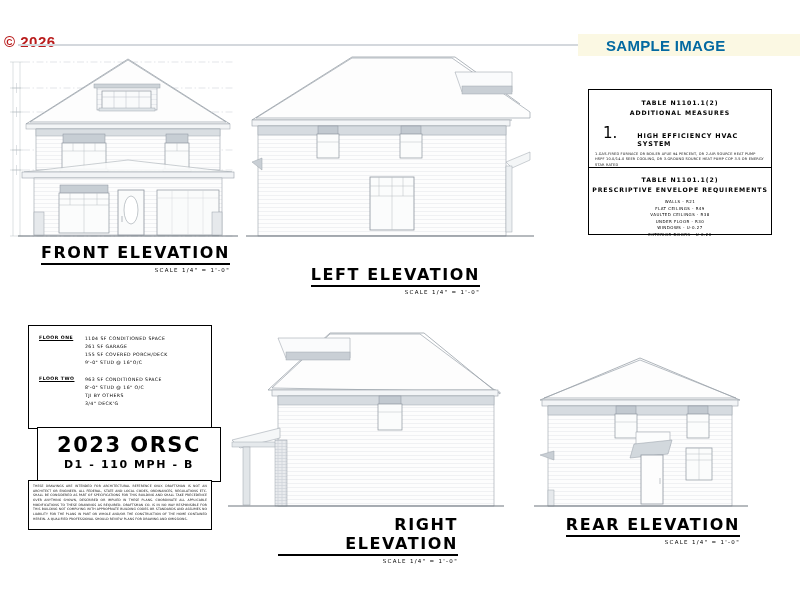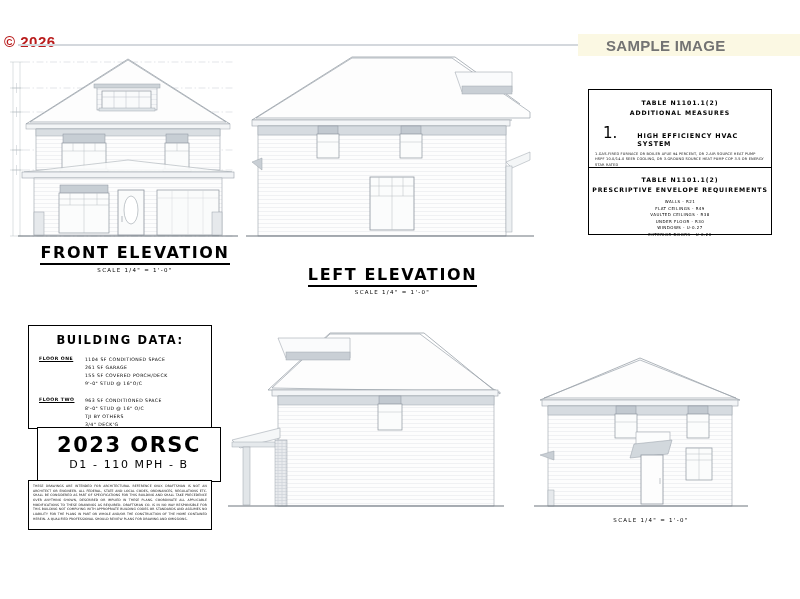--- a/index.html
+++ b/index.html
@@ -5,36 +5,36 @@
   html,body{margin:0;padding:0;background:#ffffff;}
   body{width:800px;height:599px;overflow:hidden;position:relative;
        font-family:"Liberation Sans",sans-serif;color:#000;}
 
   .sheet{position:absolute;left:0;top:0;width:800px;height:599px;background:#fff;}
 
   
   .banner{position:absolute;left:578px;top:34px;width:222px;height:22px;
           background:#fbf8e3;display:flex;align-items:center;}
   .banner span{font-size:15px;font-weight:bold;letter-spacing:.3px;
-               margin-left:28px;color:#737373;}
+               margin-left:28px;color:#0369a1;}
   .banner-bar{position:absolute;left:578px;top:34px;width:26px;height:7px;
               background:#c6ccd4;}
 
   .copyright{position:absolute;left:4px;top:33px;font-size:15px;font-weight:bold;
              color:#b91c1c;letter-spacing:.5px;}
 
   .topline{position:absolute;left:18px;top:44px;width:560px;height:2px;
            background:#d4d8dd;}
 
   
   .canvas{position:absolute;left:0;top:0;width:800px;height:599px;}
   .canvas svg{position:absolute;left:0;top:0;}
 
   
-  .cap{position:absolute;text-align:center;}
+  .cap{position:absolute;text-align:right;}
   .cap .t{font-size:16px;font-weight:bold;letter-spacing:1.6px;
           border-bottom:2px solid #000;padding-bottom:1px;display:inline-block;
           font-family:"DejaVu Sans",sans-serif;}
   .cap .s{font-size:5.5px;letter-spacing:1.3px;margin-top:2px;display:block;
           font-family:"DejaVu Sans",sans-serif;}
 
   
   .tblbox{position:absolute;border:1px solid #000;background:#fff;}
   .tblbox .hd{text-align:center;font-size:6.2px;font-weight:bold;letter-spacing:.9px;
               font-family:"DejaVu Sans",sans-serif;line-height:1.55;}
@@ -53,21 +53,21 @@
            margin-top:7px;font-family:"DejaVu Sans",sans-serif;}
   .bdrow{display:flex;margin:9px 0 0 10px;}
   .bdrow .k{font-size:4.6px;font-weight:bold;letter-spacing:.5px;width:46px;
             text-decoration:underline;font-family:"DejaVu Sans",sans-serif;}
   .bdrow .v{font-size:4.6px;letter-spacing:.45px;line-height:1.75;
             font-family:"DejaVu Sans",sans-serif;}
 
   .orscbox{position:absolute;border:1px solid #000;background:#fff;text-align:center;margin-left:9px;}
   .orsc1{font-size:21px;font-weight:bold;letter-spacing:1.5px;margin-top:5px;
          font-family:"DejaVu Sans",sans-serif;}
-  .orsc2{font-size:11px;font-weight:normal;letter-spacing:1.6px;margin-top:1px;
+  .orsc2{font-size:11px;font-weight:bold;letter-spacing:1.6px;margin-top:1px;
          font-family:"DejaVu Sans",sans-serif;}
 
   .discbox{position:absolute;border:1px solid #000;background:#fff;}
   .disc{font-size:3.1px;line-height:1.52;letter-spacing:.1px;margin:3px 4px;
         text-align:justify;font-family:"DejaVu Sans",sans-serif;color:#111;}
 </style>
 </head>
 <body>
 
 <div class="sheet">
@@ -308,21 +308,26 @@
   </div>
 
   <div class="cap" style="left:40px;top:243px;width:190px;">
     <span class="t">FRONT ELEVATION</span>
     <span class="s">SCALE 1/4" = 1'-0"</span>
   </div>
   <div class="cap" style="left:305px;top:243px;width:175px;margin-top:22px;">
     <span class="t">LEFT ELEVATION</span>
     <span class="s">SCALE 1/4" = 1'-0"</span>
   </div>
+  <div class="cap" style="left:278px;top:515px;width:180px;">
+    <span class="t">RIGHT ELEVATION</span>
+    <span class="s">SCALE 1/4" = 1'-0"</span>
+  </div>
   <div class="cap" style="left:562px;top:515px;width:178px;">
+    <span class="t">REAR ELEVATION</span>
     <span class="s">SCALE 1/4" = 1'-0"</span>
   </div>
 
   <div class="tblbox" style="left:588px;top:89px;width:182px;height:78px;">
     <div class="hd" style="margin-top:8px;">
       <div>TABLE N1101.1(2)</div>
       <div>ADDITIONAL MEASURES</div>
     </div>
     <div class="measure">
       <span class="num">1.</span>
@@ -340,21 +345,20 @@
       <div>WALLS - R21</div>
       <div>FLAT CEILINGS - R49</div>
       <div>VAULTED CEILINGS - R38</div>
       <div>UNDER FLOOR - R30</div>
       <div>WINDOWS - U-0.27</div>
       <div>EXTERIOR DOORS - U-0.20</div>
     </div>
   </div>
 
   <div class="bdbox" style="left:28px;top:325px;width:182px;height:102px;">
-    <div class="bdtitle">BUILDING DATA:</div>
     <div class="bdrow">
       <div class="k">FLOOR ONE</div>
       <div class="v">
         <div>1104 SF CONDITIONED SPACE</div>
         <div>261 SF GARAGE</div>
         <div>155 SF COVERED PORCH/DECK</div>
         <div>9'-0" STUD @ 16"O/C</div>
       </div>
     </div>
     <div class="bdrow">

